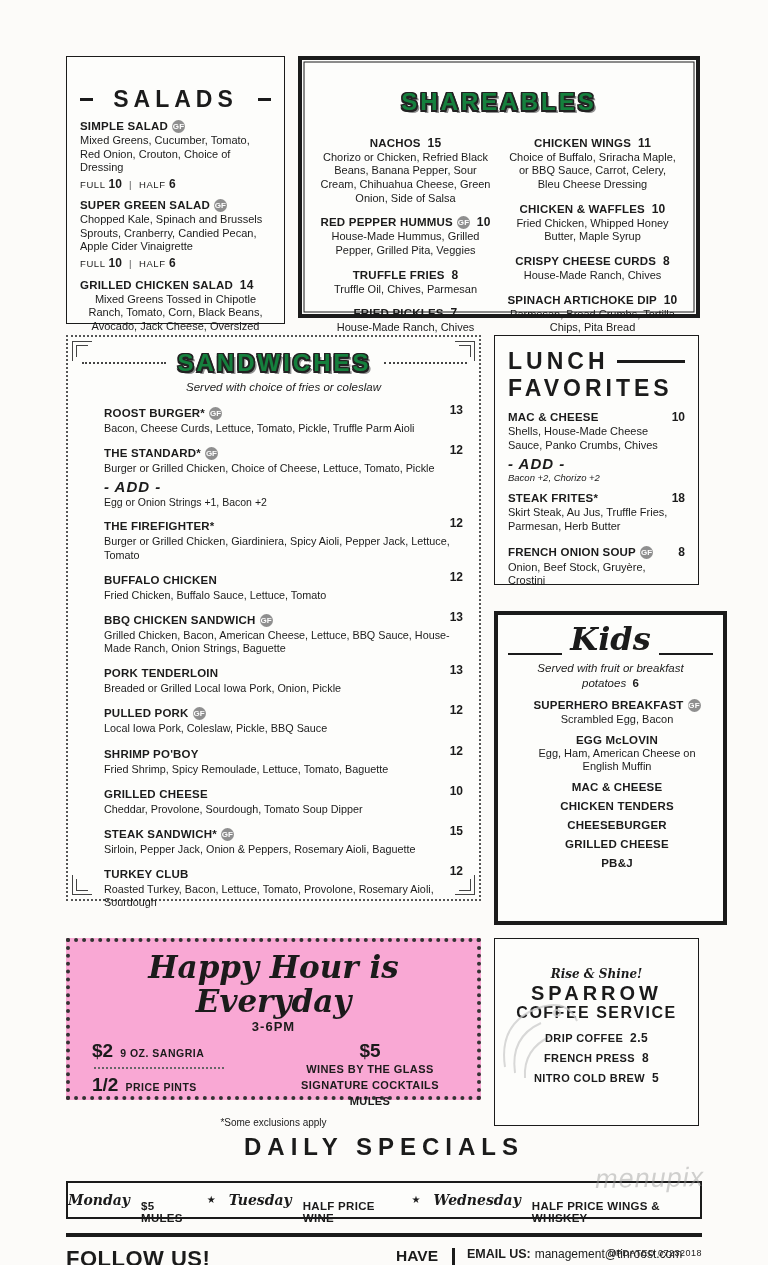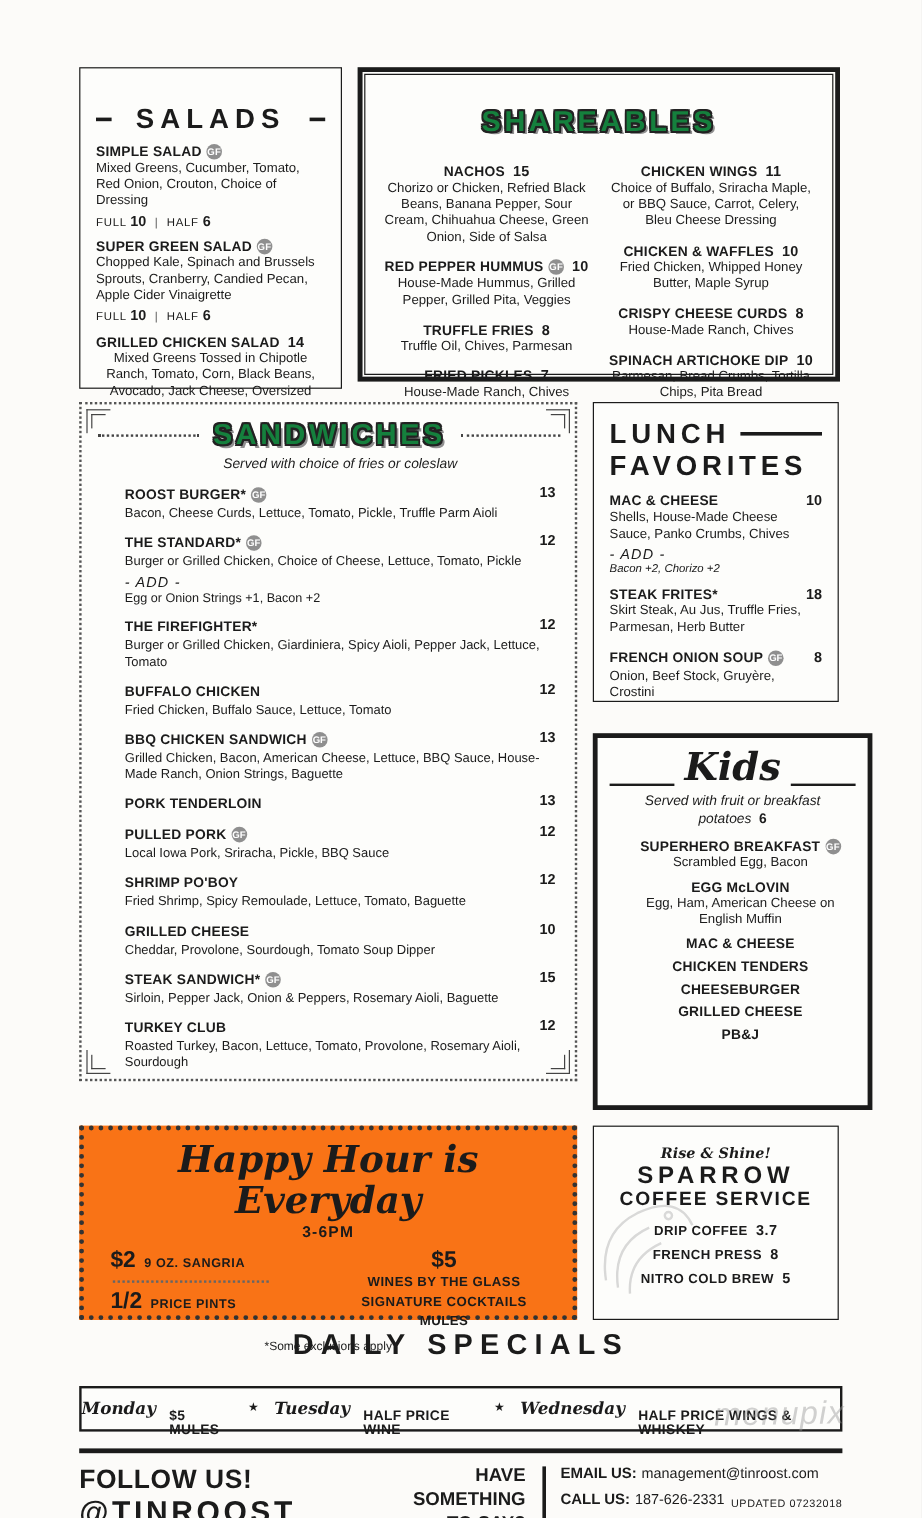--- a/index.html
+++ b/index.html
@@ -46,21 +46,21 @@
   
   .sand-box{position:relative;width:415px;height:566px;border:2px dotted #555;background:#fdfdfb;
             box-sizing:border-box;padding:12px 16px 6px 36px;}
   .sand-title-row{display:flex;align-items:center;gap:12px;margin:0 -4px 2px -22px;}
   .dotline{flex:1;border-top:2.5px dotted #444;height:0;}
   .sand-sub{text-align:center;font-style:italic;font-size:11.5px;margin:4px 0 10px 0;}
   .sw{margin-bottom:8px;}
   .sw-head{position:relative;padding-right:42px;}
   .sw-price{position:absolute;right:0;top:0;font-weight:bold;font-size:12px;}
   .sw-desc{font-size:10.8px;line-height:1.22;margin-top:1px;padding-right:6px;}
-  .add-label{font-style:italic;font-weight:normal;font-size:12px;letter-spacing:1px;margin-top:3px;}
+  .add-label{font-style:italic;font-weight:bold;font-size:15px;letter-spacing:1px;margin-top:3px;}
   .add-text{font-size:10.5px;margin-top:1px;}
   .corner{position:absolute;width:20px;height:20px;}
   .corner::before{content:"";position:absolute;inset:0;border:0 solid #444;}
   .corner::after{content:"";position:absolute;inset:4px;border:0 solid #444;}
   .c-tl{top:4px;left:4px;}  .c-tl::before,.c-tl::after{border-top-width:1.5px;border-left-width:1.5px;}
   .c-tr{top:4px;right:4px;} .c-tr::before,.c-tr::after{border-top-width:1.5px;border-right-width:1.5px;}
   .c-bl{bottom:4px;left:4px;} .c-bl::before,.c-bl::after{border-bottom-width:1.5px;border-left-width:1.5px;}
   .c-br{bottom:4px;right:4px;} .c-br::before,.c-br::after{border-bottom-width:1.5px;border-right-width:1.5px;}
 
   
@@ -76,35 +76,35 @@
   
   .kids-box{width:205px;height:290px;padding:8px 10px;text-align:center;}
   .kids-title-row{display:flex;align-items:flex-end;gap:8px;margin-bottom:6px;}
   .kids-title-row .tline{flex:1;height:2px;}
   .kids-title{font-size:32px;line-height:1;}
   .kids-note{font-style:italic;font-size:11.5px;line-height:1.3;margin-bottom:8px;}
   .kids-note b{font-style:normal;}
   .ki{margin-bottom:7px;margin-left:13px;}
 
   
-  .happy-box{width:415px;height:162px;border:4px dotted #333;background:#f97316;box-sizing:border-box;
+  .happy-box{width:415px;height:162px;border:4px dotted #333;background:#f9a8d4;box-sizing:border-box;
              padding:8px 22px 6px 22px;}
   .hh-title{text-align:center;font-size:31px;line-height:1.1;}
   .hh-time{text-align:center;font-weight:bold;font-size:13px;letter-spacing:1px;margin:1px 0 6px 0;}
   .hh-cols{display:flex;gap:26px;}
   .hh-left{width:46%;}
   .hh-right{flex:1;text-align:center;}
   .hh-row{display:flex;align-items:baseline;gap:7px;}
   .hh-big{font-weight:bold;font-size:19px;}
   .hh-lab{font-weight:bold;font-size:10.5px;letter-spacing:.5px;}
   .hh-dots{border-top:2px dotted #666;margin:5px 0 5px 2px;width:130px;}
   .hh-line{font-weight:bold;font-size:11px;letter-spacing:.4px;line-height:1.45;}
   .hh-disc{text-align:center;font-size:10px;margin-top:7px;}
 
-  .coffee-box{position:relative;width:205px;height:162px;padding:15px 8px;text-align:center;overflow:hidden;}
+  .coffee-box{position:relative;width:205px;height:188px;padding:28px 8px;text-align:center;overflow:hidden;}
   .coffee-tag{font-size:12px;margin-bottom:1px;}
   .coffee-t1{font-size:20px;font-weight:bold;letter-spacing:4px;line-height:1.1;}
   .coffee-t2{font-size:16px;font-weight:bold;letter-spacing:1.5px;margin-bottom:9px;}
   .ci{font-weight:bold;font-size:11px;letter-spacing:.4px;margin-bottom:6px;position:relative;z-index:1;}
   .coffee-sketch{position:absolute;left:2px;top:36px;z-index:0;}
 
   
   .ds-title{text-align:center;font-size:24px;font-weight:bold;letter-spacing:6px;margin-top:7px;}
   .ds-box{width:636px;height:38px;border:2px solid #1b1b1b;margin-top:3px;display:flex;align-items:center;
           justify-content:center;gap:11px;box-sizing:border-box;background:#fdfdfb;}
@@ -234,24 +234,25 @@
       <div class="sw">
         <div class="sw-head"><span class="name">BUFFALO CHICKEN</span><span class="sw-price">12</span></div>
         <div class="sw-desc">Fried Chicken, Buffalo Sauce, Lettuce, Tomato</div>
       </div>
       <div class="sw">
         <div class="sw-head"><span class="name">BBQ CHICKEN SANDWICH</span><span class="gf">GF</span><span class="sw-price">13</span></div>
         <div class="sw-desc">Grilled Chicken, Bacon, American Cheese, Lettuce, BBQ Sauce, House-Made Ranch, Onion Strings, Baguette</div>
       </div>
       <div class="sw">
         <div class="sw-head"><span class="name">PORK TENDERLOIN</span><span class="sw-price">13</span></div>
+        <div class="sw-desc">Breaded or Grilled Local Iowa Pork, Onion, Pickle</div>
       </div>
       <div class="sw">
         <div class="sw-head"><span class="name">PULLED PORK</span><span class="gf">GF</span><span class="sw-price">12</span></div>
-        <div class="sw-desc">Local Iowa Pork, Sriracha, Pickle, BBQ Sauce</div>
+        <div class="sw-desc">Local Iowa Pork, Coleslaw, Pickle, BBQ Sauce</div>
       </div>
       <div class="sw">
         <div class="sw-head"><span class="name">SHRIMP PO'BOY</span><span class="sw-price">12</span></div>
         <div class="sw-desc">Fried Shrimp, Spicy Remoulade, Lettuce, Tomato, Baguette</div>
       </div>
       <div class="sw">
         <div class="sw-head"><span class="name">GRILLED CHEESE</span><span class="sw-price">10</span></div>
         <div class="sw-desc">Cheddar, Provolone, Sourdough, Tomato Soup Dipper</div>
       </div>
       <div class="sw">
@@ -363,21 +364,21 @@
         <g fill="none" stroke="#cccccc" stroke-width="2" opacity="0.75">
           <path d="M8 92 Q2 52 34 36 Q68 20 80 46"></path>
           <path d="M18 98 Q13 62 44 48"></path>
           <path d="M28 103 Q26 74 54 61"></path>
           <circle cx="60" cy="38" r="3"></circle>
         </g>
       </svg>
       <div class="coffee-tag script">Rise &amp; Shine!</div>
       <div class="coffee-t1">SPARROW</div>
       <div class="coffee-t2">COFFEE SERVICE</div>
-      <div class="ci"><span>DRIP COFFEE</span>&nbsp;&nbsp;<span class="price">3.7</span></div>
+      <div class="ci"><span>DRIP COFFEE</span>&nbsp;&nbsp;<span class="price">2.5</span></div>
       <div class="ci"><span>FRENCH PRESS</span>&nbsp;&nbsp;<span class="price">8</span></div>
       <div class="ci"><span>NITRO COLD BREW</span>&nbsp;&nbsp;<span class="price">5</span></div>
     </section>
   </div>
 
   <h2 class="ds-title">DAILY SPECIALS</h2>
   <div class="ds-box">
     <span class="ds-day script">Monday</span>
     <span class="ds-deal">$5 MULES</span>
     <span class="ds-star">★</span>

